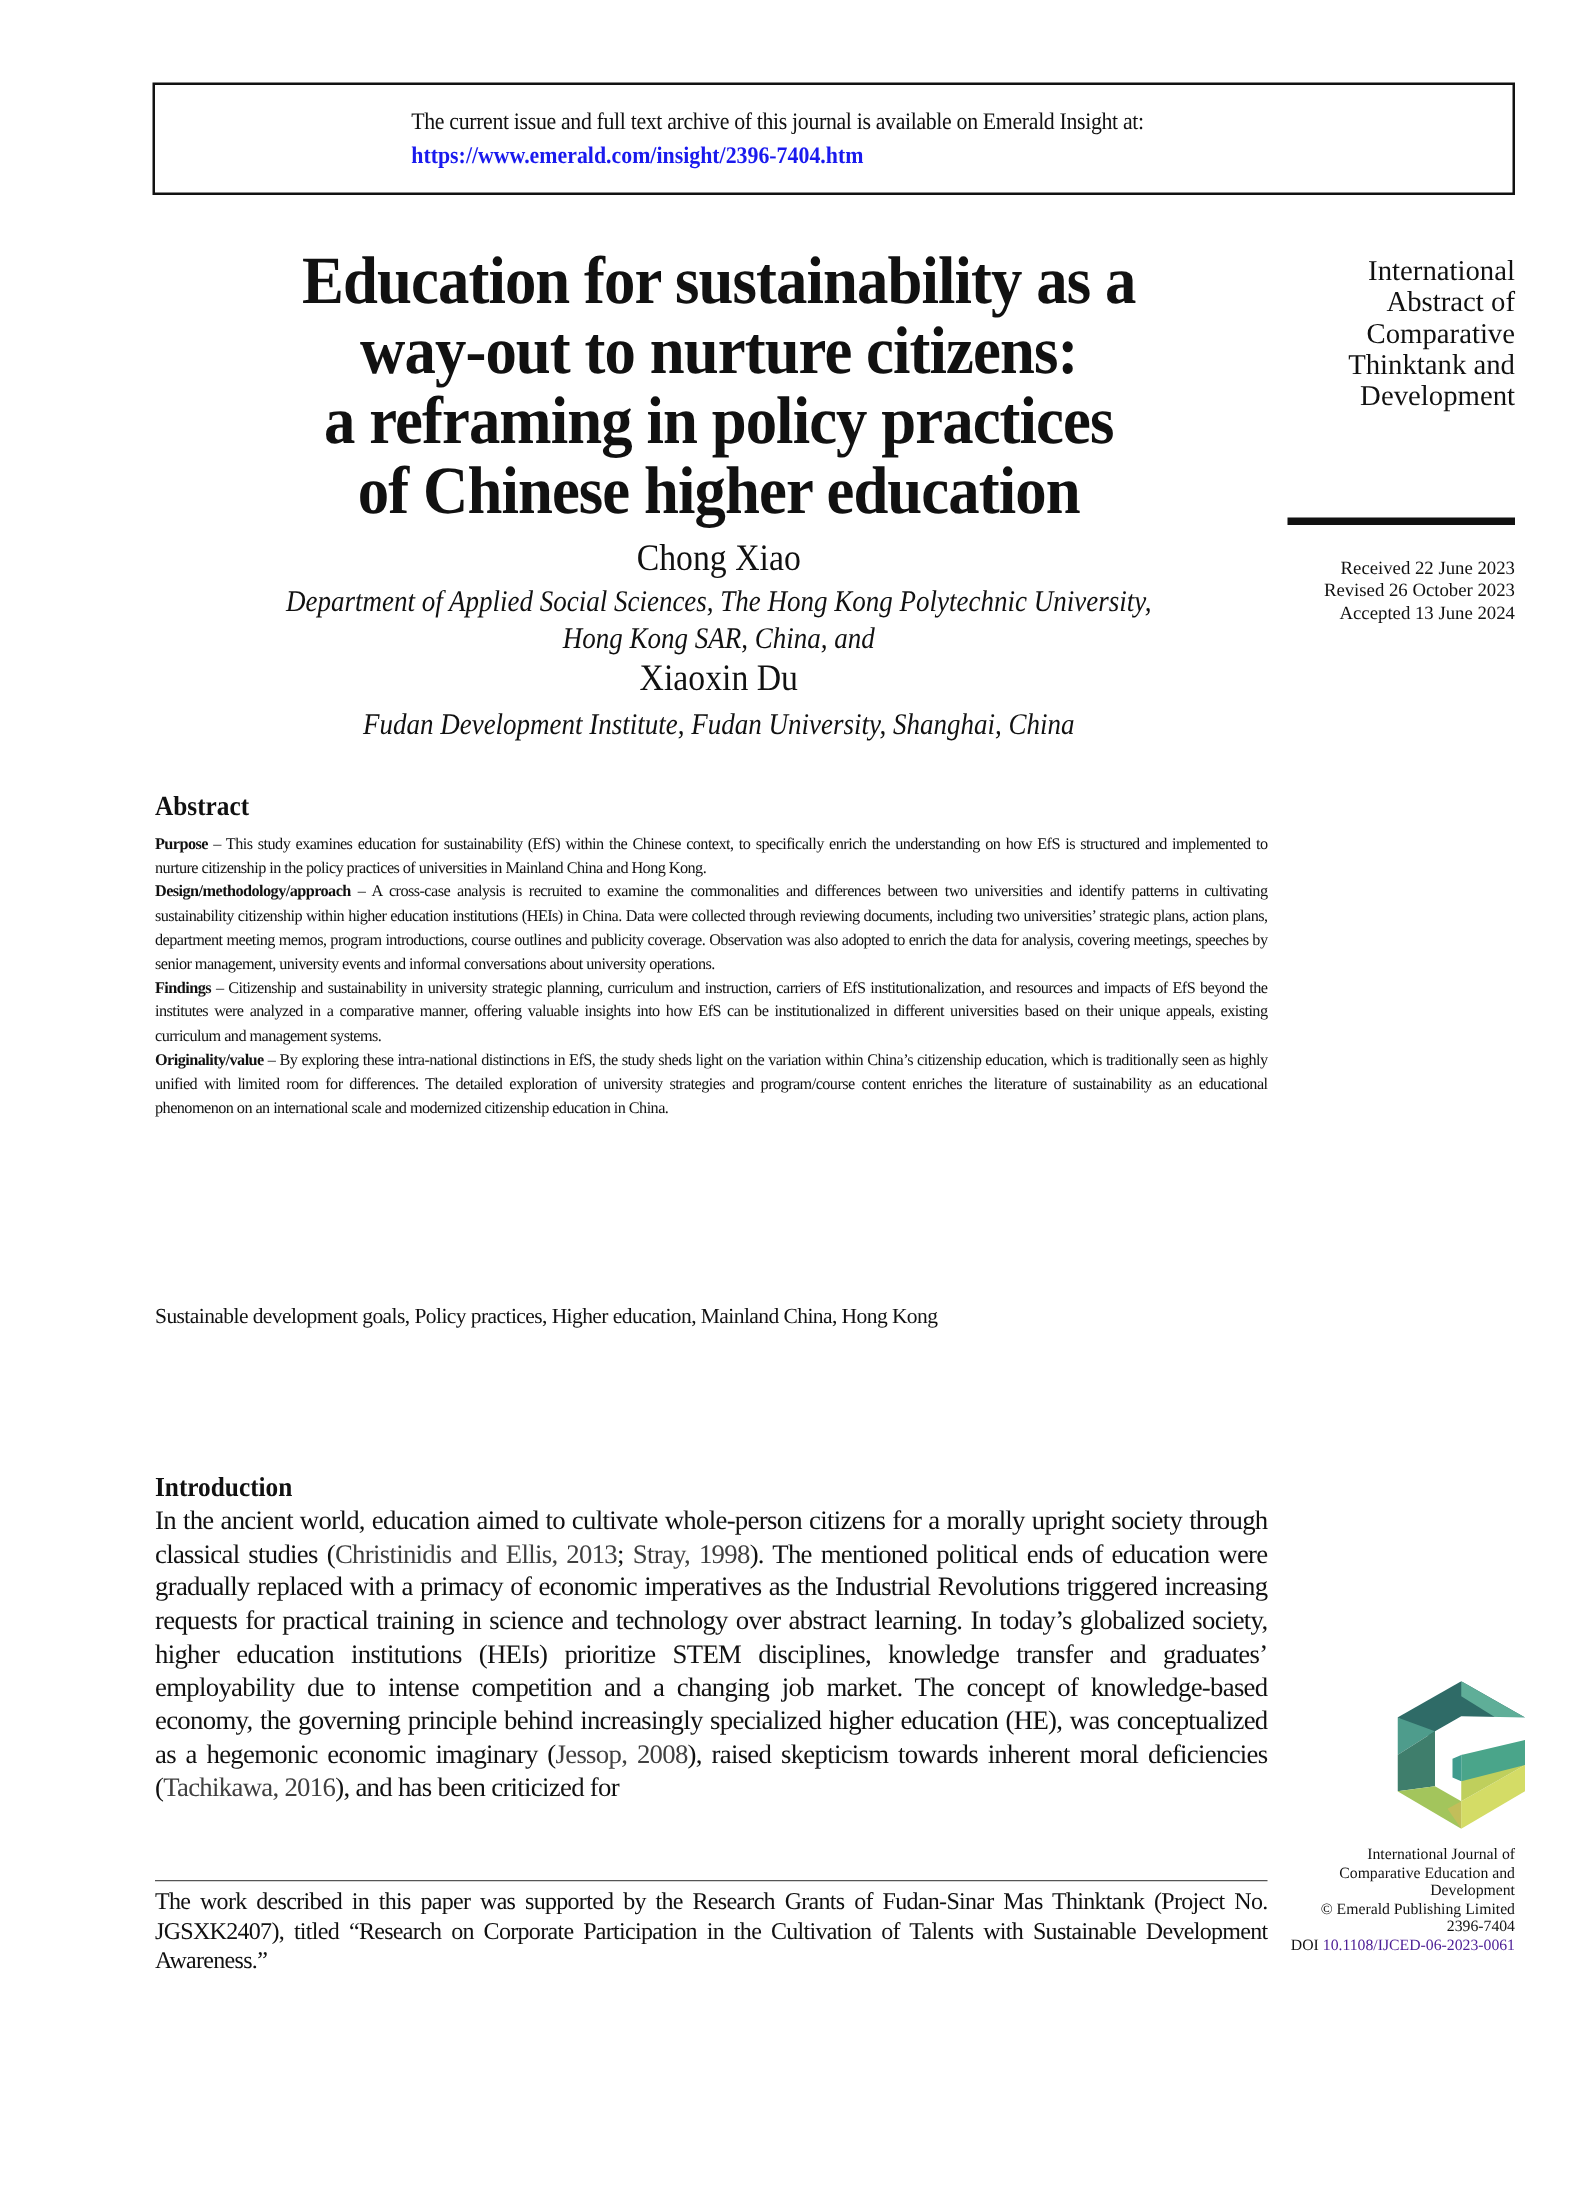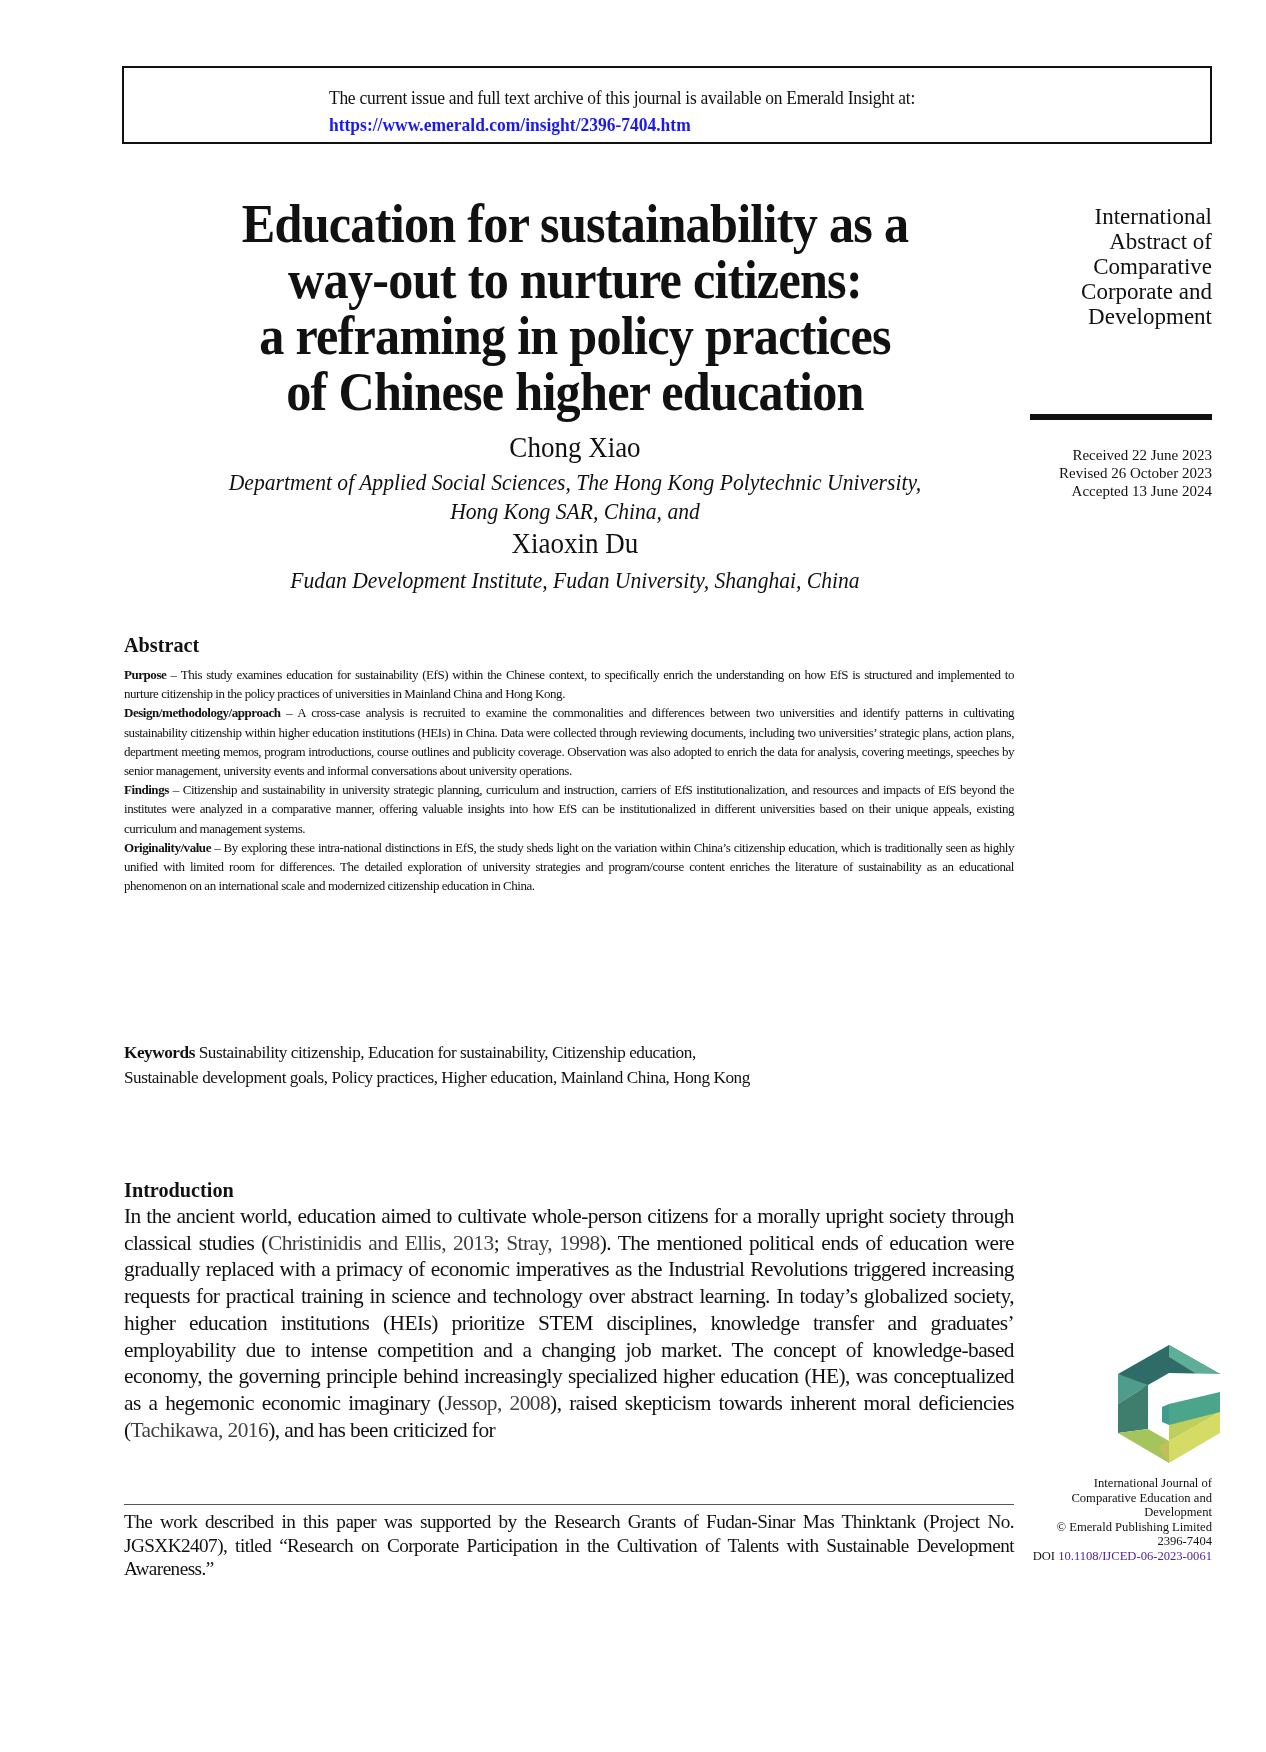--- a/index.html
+++ b/index.html
@@ -1,21 +1,21 @@
 <!DOCTYPE html>
 <html><head>
 <meta charset="utf-8">
 <style>
   html, body { margin: 0; padding: 0; background: #ffffff; }
   body {
     width: 1266px; height: 1752px; position: relative; overflow: hidden;
     font-family: "Liberation Serif", "DejaVu Serif", serif; color: #111;
   }
   .banner {
-    position: absolute; left: 122px; top: 66px; width: 1090px; height: 78px;
+    position: absolute; left: 122px; top: 66px; width: 1090px; height: 90px;
     border: 2px solid #111; box-sizing: border-box;
   }
   .banner .line1 {
     position: absolute; left: 205px; top: 19px; font-size: 19px; letter-spacing: -0.3px;
     transform: scaleX(0.92); transform-origin: left top; white-space: nowrap;
   }
   .banner .line2 {
     position: absolute; left: 205px; top: 46px; font-size: 19px; font-weight: bold;
     color: #1a1aee; text-decoration: none; white-space: nowrap;
     transform: scaleX(0.92); transform-origin: left top;
@@ -104,39 +104,38 @@
 </div>
 <div class="author" style="top:526px;">Xiaoxin Du</div>
 <div class="affil" style="top:566px;">
   <div>Fudan Development Institute, Fudan University, Shanghai, China</div>
 </div>
 
 <div class="journal-name">
   <div>International</div>
   <div>Abstract of</div>
   <div>Comparative</div>
-  <div>Corporate and</div>
+  <div>Thinktank and</div>
   <div>Development</div>
 </div>
 <div class="journal-rule"></div>
 <div class="dates">
   <div>Received 22 June 2023</div>
   <div>Revised 26 October 2023</div>
   <div>Accepted 13 June 2024</div>
 </div>
 
 <div class="abstract-head">Abstract</div>
 <div class="abstract-body">
   <p><b>Purpose</b><span> – This study examines education for sustainability (EfS) within the Chinese context, to specifically enrich the understanding on how EfS is structured and implemented to nurture citizenship in the policy practices of universities in Mainland China and Hong Kong.</span></p>
   <p><b>Design/methodology/approach</b><span> – A cross-case analysis is recruited to examine the commonalities and differences between two universities and identify patterns in cultivating sustainability citizenship within higher education institutions (HEIs) in China. Data were collected through reviewing documents, including two universities’ strategic plans, action plans, department meeting memos, program introductions, course outlines and publicity coverage. Observation was also adopted to enrich the data for analysis, covering meetings, speeches by senior management, university events and informal conversations about university operations.</span></p>
   <p><b>Findings</b><span> – Citizenship and sustainability in university strategic planning, curriculum and instruction, carriers of EfS institutionalization, and resources and impacts of EfS beyond the institutes were analyzed in a comparative manner, offering valuable insights into how EfS can be institutionalized in different universities based on their unique appeals, existing curriculum and management systems.</span></p>
   <p><b>Originality/value</b><span> – By exploring these intra-national distinctions in EfS, the study sheds light on the variation within China’s citizenship education, which is traditionally seen as highly unified with limited room for differences. The detailed exploration of university strategies and program/course content enriches the literature of sustainability as an educational phenomenon on an international scale and modernized citizenship education in China.</span></p>
 </div>
 <div class="kw" style="top:1040px;">
-  <div><b>Keywords</b><span> Sustainability citizenship, Education for sustainability, Citizenship education,</span></div>
   <div>Sustainable development goals, Policy practices, Higher education, Mainland China, Hong Kong</div>
 </div>
 
 <div class="intro-head">Introduction</div>
 <div class="intro-body">
   <p><span>In the ancient world, education aimed to cultivate whole-person citizens for a morally upright society through classical studies (</span><a class="cite">Christinidis and Ellis, 2013</a><span>; </span><a class="cite">Stray, 1998</a><span>). The mentioned political ends of education were gradually replaced with a primacy of economic imperatives as the Industrial Revolutions triggered increasing requests for practical training in science and technology over abstract learning. In today’s globalized society, higher education institutions (HEIs) prioritize STEM disciplines, knowledge transfer and graduates’ employability due to intense competition and a changing job market. The concept of knowledge-based economy, the governing principle behind increasingly specialized higher education (HE), was conceptualized as a hegemonic economic imaginary (</span><a class="cite">Jessop, 2008</a><span>), raised skepticism towards inherent moral deficiencies (</span><a class="cite">Tachikawa, 2016</a><span>), and has been criticized for</span></p>
 </div>
 
 <div class="footnote-rule"></div>
 <div class="footnote">The work described in this paper was supported by the Research Grants of Fudan-Sinar Mas Thinktank (Project No. JGSXK2407), titled “Research on Corporate Participation in the Cultivation of Talents with Sustainable Development Awareness.”</div>

